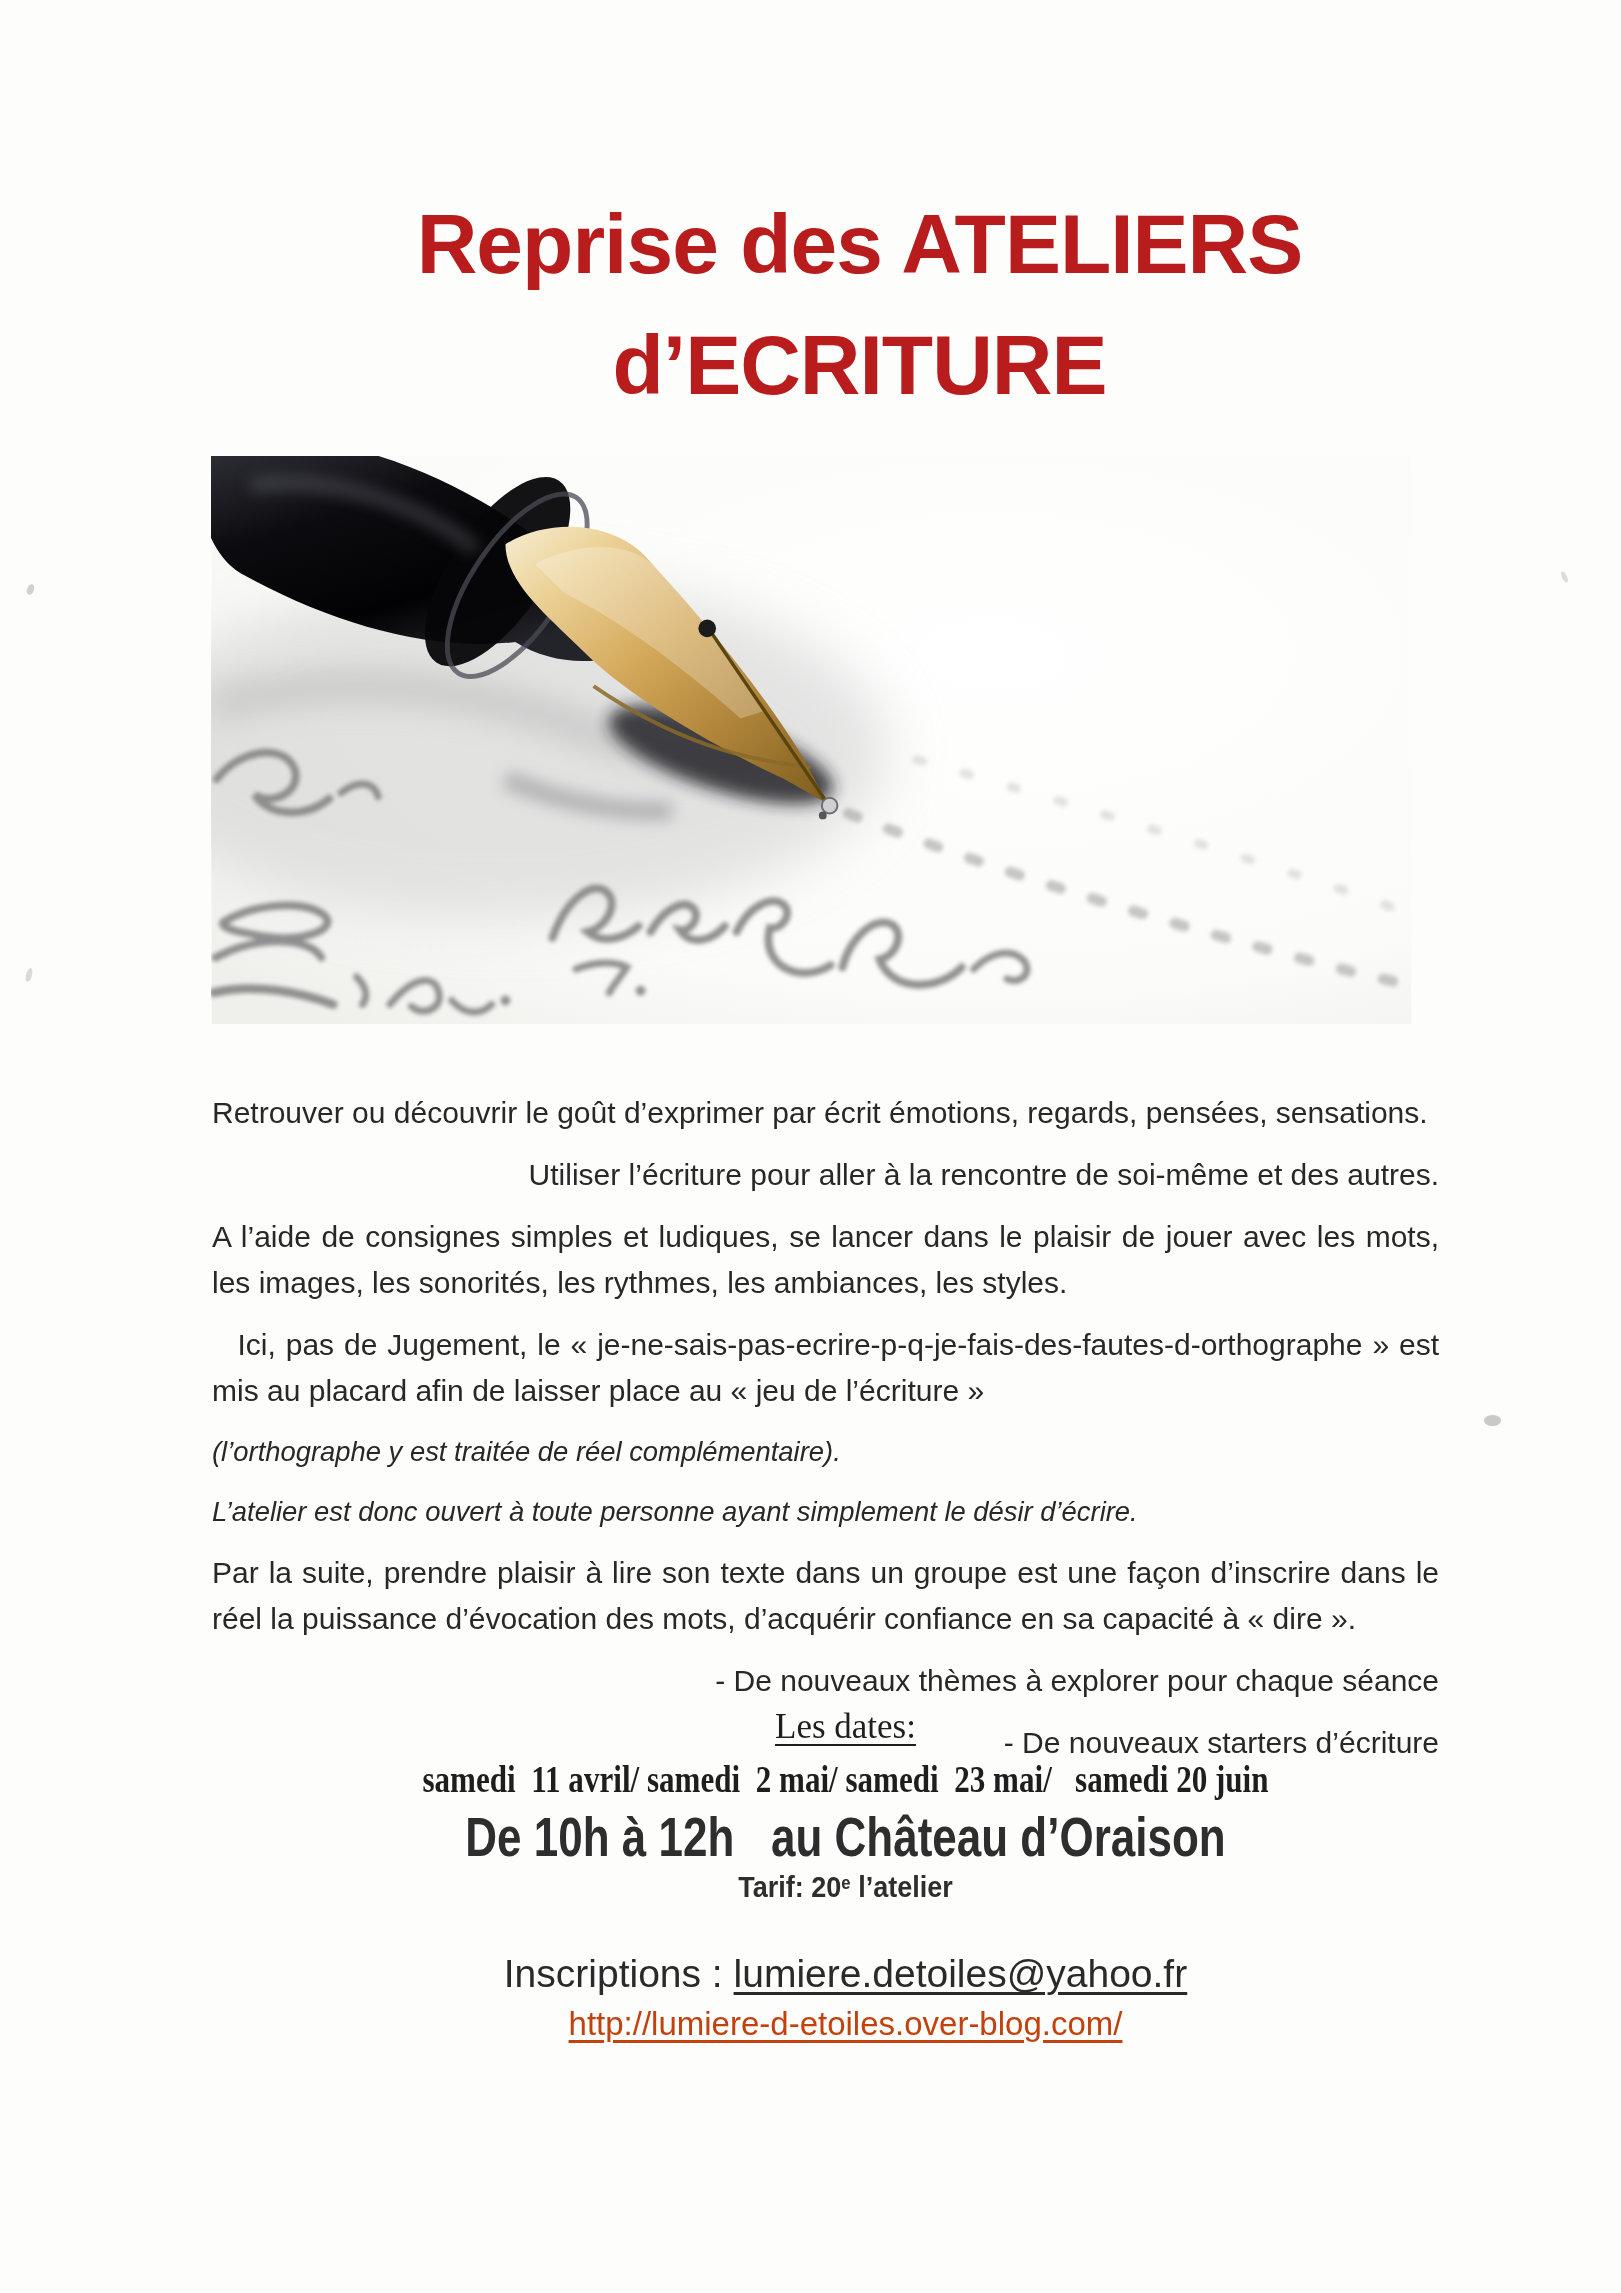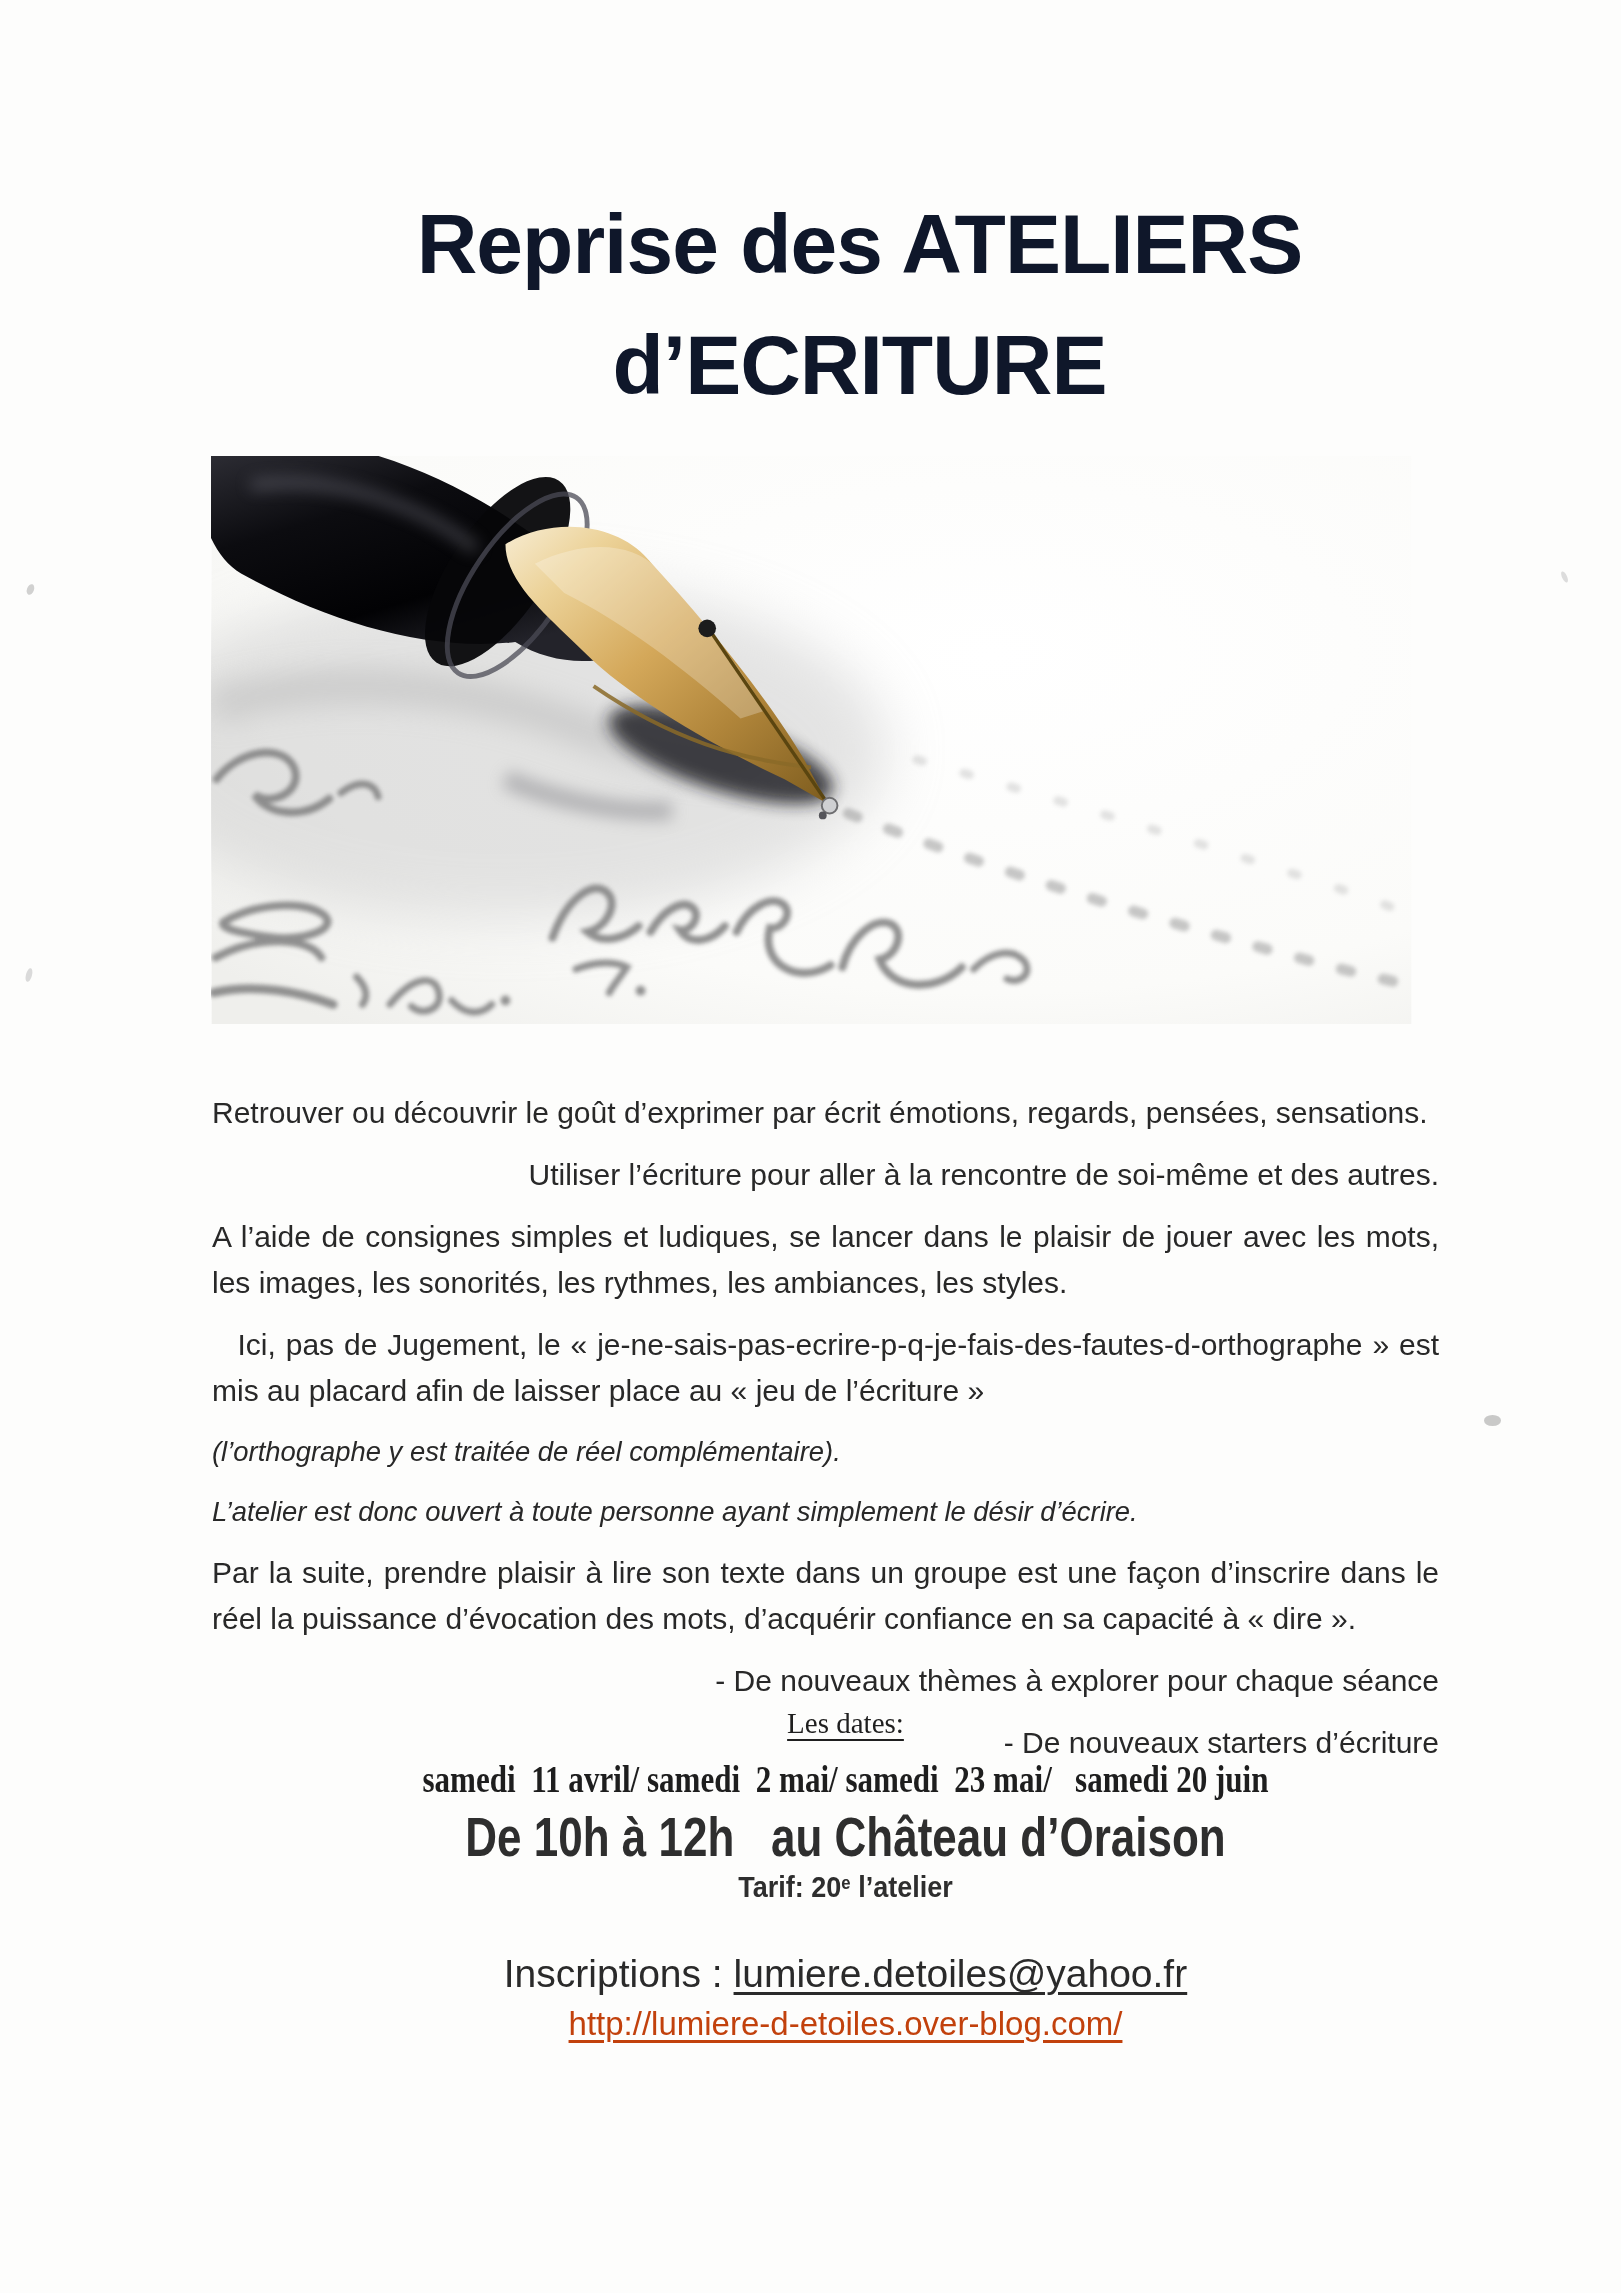--- a/index.html
+++ b/index.html
@@ -1,33 +1,33 @@
 <!DOCTYPE html>
 <html><head>
 <meta charset="utf-8">
 <style>
   html,body{margin:0;padding:0;background:#e9e9e9;}
   .page{position:relative;width:1621px;height:2294px;background:#fdfdfc;overflow:hidden;
         font-family:"Liberation Sans",sans-serif;color:#242424;}
 
   .title{position:absolute;top:184px;left:98px;width:1523px;text-align:center;
-         font-size:84px;font-weight:bold;line-height:121px;color:#0f172a;letter-spacing:-1px;}
+         font-size:84px;font-weight:bold;line-height:121px;color:#b91c1c;letter-spacing:-1px;}
 
   .photo{position:absolute;top:456px;left:211px;width:1201px;height:568px;margin:0;}
   .photo svg{display:block;}
 
   .bodytext{position:absolute;top:1074px;left:196px;width:1259px;
             font-size:30px;line-height:46px;text-align:justify;color:#282828;}
   .bodytext p{margin:16px;padding:0;}
   .p-indent{text-indent:25.5px;}
   .p-italic{font-style:italic;font-size:27.4px;line-height:44px;text-align:left;}
   .bullet{text-align:right;margin-left:45px !important;}
 
   .centerband{position:absolute;left:69px;width:1553px;text-align:center;}
-  .dates-heading{top:1707px;font-family:"Liberation Serif",serif;font-size:29px;color:#1f1f1f;
+  .dates-heading{top:1707px;font-family:"Liberation Serif",serif;font-size:35px;color:#1f1f1f;
                  text-decoration:underline;text-decoration-thickness:2px;text-underline-offset:5.9px;}
   .dates-line{top:1758px;font-family:"Liberation Serif",serif;font-weight:bold;font-size:37px;
               color:#1e1e1e;white-space:pre-wrap;transform:scaleX(.84);}
   .venue{top:1805px;font-weight:bold;font-size:55px;color:#2e2e2e;white-space:pre-wrap;transform:scaleX(.8);}
   .tarif{top:1870px;font-weight:bold;font-size:30px;color:#2e2e2e;transform:scaleX(.9);}
   .tarif .sup{font-size:62%;position:relative;top:-0.45em;}
   .inscriptions{top:1952px;font-size:39px;color:#2a2a2a;}
   .email{text-decoration:underline;text-decoration-thickness:2.9px;text-underline-offset:4.9px;margin-top:33px;}
   .url{top:2005px;font-size:33px;color:#c2410c;text-decoration:underline;
        text-decoration-thickness:2.9px;text-underline-offset:4.9px;}

